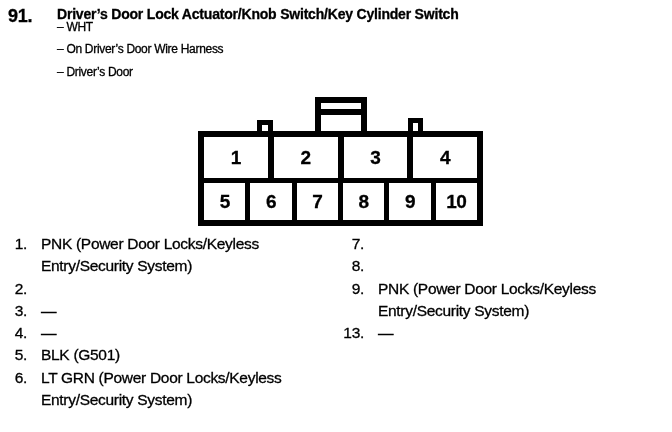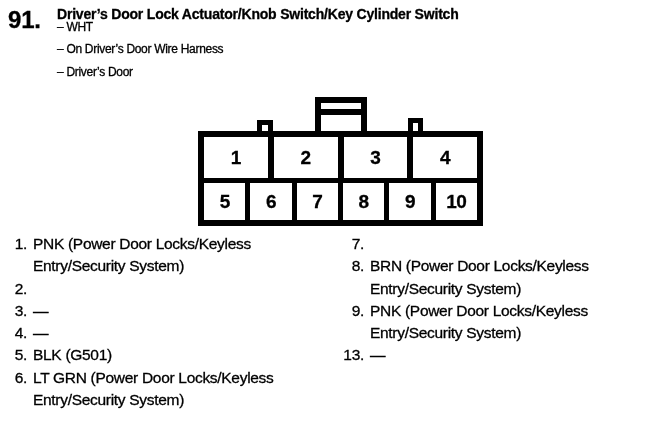--- a/index.html
+++ b/index.html
@@ -9,21 +9,21 @@
     background: #ffffff;
     color: #000000;
     font-family: "Liberation Sans", sans-serif;
     -webkit-text-stroke: 0.3px #000000;
     overflow: hidden;
   }
 
   
   .entry-number {
     position: absolute; left: 8px; top: 6px;
-    font-size: 24px; font-weight: 700; letter-spacing: -0.2px;
+    font-size: 18px; font-weight: 700; letter-spacing: -0.2px;
   }
   .entry-title {
     position: absolute; left: 57px; top: 6px;
     font-size: 14px; font-weight: 700; letter-spacing: -0.2px;
     white-space: nowrap;
   }
   .entry-details {
     position: absolute; left: 57px; top: 16px;
     font-size: 12px; line-height: 22.3px; letter-spacing: -0.3px;
   }
@@ -59,21 +59,21 @@
 
   
   .pin-col {
     position: absolute; top: 233px;
     font-size: 15.5px; line-height: 22.3px; letter-spacing: -0.3px;
   }
   .pin-col-left  { left: 2px;   width: 334px; }
   .pin-col-right { left: 339px; width: 333px; }
   .pin-item { display: flex; align-items: flex-start; }
   .pin-num { flex: 0 0 25px; text-align: right; }
-  .pin-label { margin-left: 6px; max-width: 258px; }
+  .pin-label { margin-left: 14px; max-width: 258px; }
 </style>
 </head>
 <body>
 
 <div class="entry-number">91.</div>
 <h1 class="entry-title">Driver’s Door Lock Actuator/Knob Switch/Key Cylinder Switch</h1>
 <div class="entry-details">
   <div>– WHT</div>
   <div>– On Driver’s Door Wire Harness</div>
   <div>– Driver’s Door</div>
@@ -137,21 +137,20 @@
     <span class="pin-label">LT GRN (Power Door Locks/Keyless Entry/Security System)</span>
   </div>
 </div>
 
 <div class="pin-col pin-col-right">
   <div class="pin-item">
     <span class="pin-num">7.</span>
   </div>
   <div class="pin-item">
     <span class="pin-num">8.</span>
-    <span class="pin-label">BRN (Power Door Locks/Keyless Entry/Security System)</span>
   </div>
   <div class="pin-item">
     <span class="pin-num">9.</span>
     <span class="pin-label">PNK (Power Door Locks/Keyless Entry/Security System)</span>
   </div>
   <div class="pin-item">
     <span class="pin-num">13.</span>
     <span class="pin-label">—</span>
   </div>
 </div>

